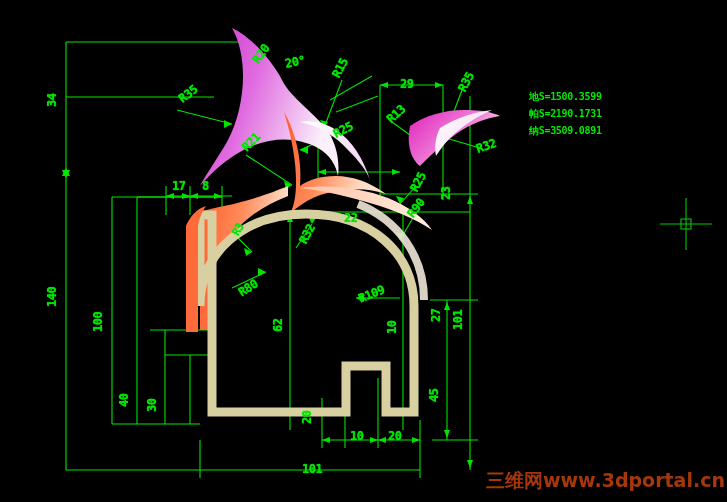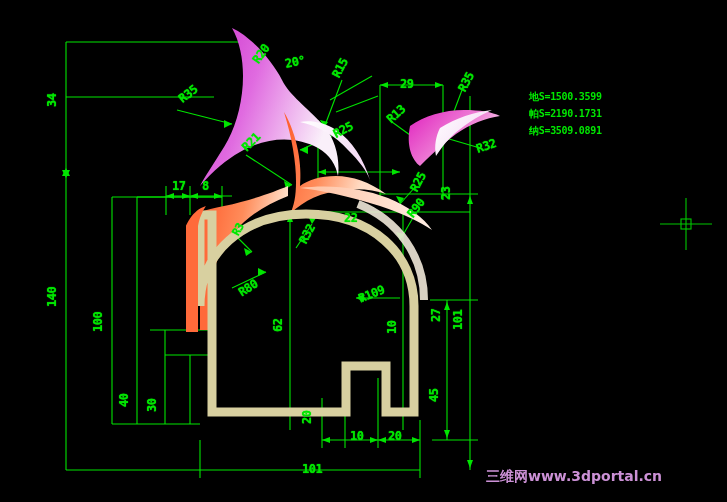--- a/index.html
+++ b/index.html
@@ -47,23 +47,23 @@
     font-weight: 700;
     line-height: 17px;
     white-space: nowrap;
   }
   .info-line { display: block; letter-spacing: -0.3px; }
   .watermark {
     position: absolute;
     left: 486px;
     top: 468px;
     font-family: "DejaVu Sans", sans-serif;
-    font-size: 14px;
+    font-size: 19px;
     font-weight: 700;
-    color: #f0abfc;
+    color: #c2410c;
     opacity: 0.85;
     white-space: nowrap;
     letter-spacing: 0px;
   }
 </style>
 </head>
 <body>
 
 <div id="canvas">
 

